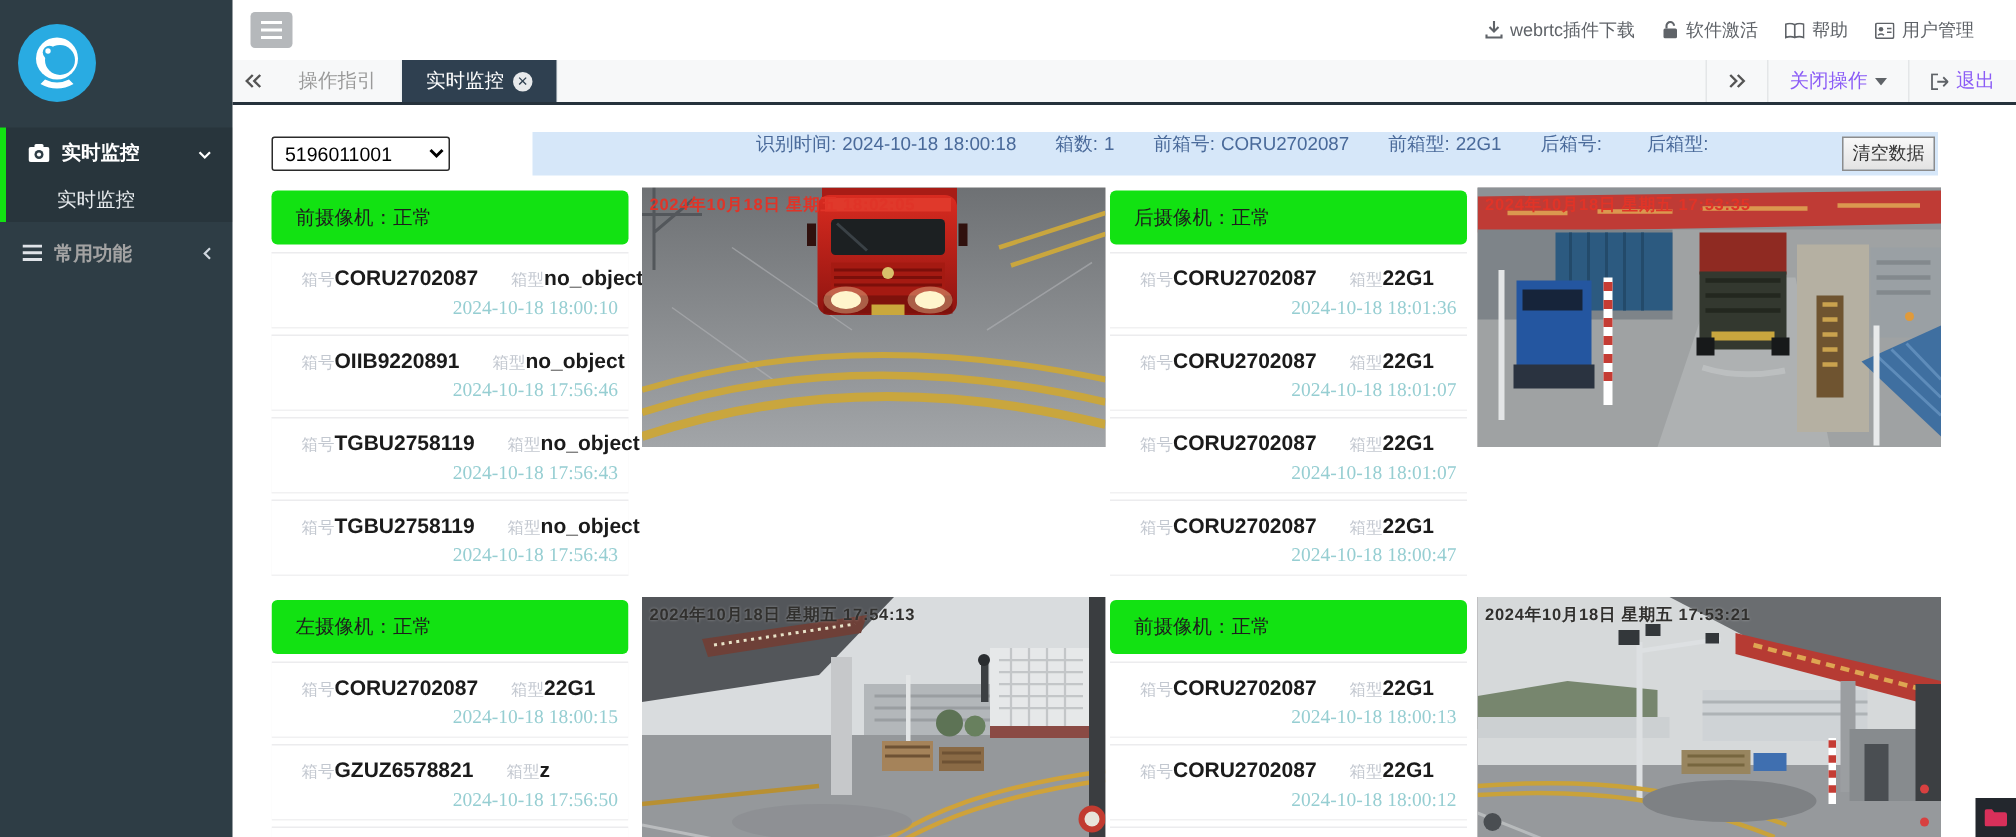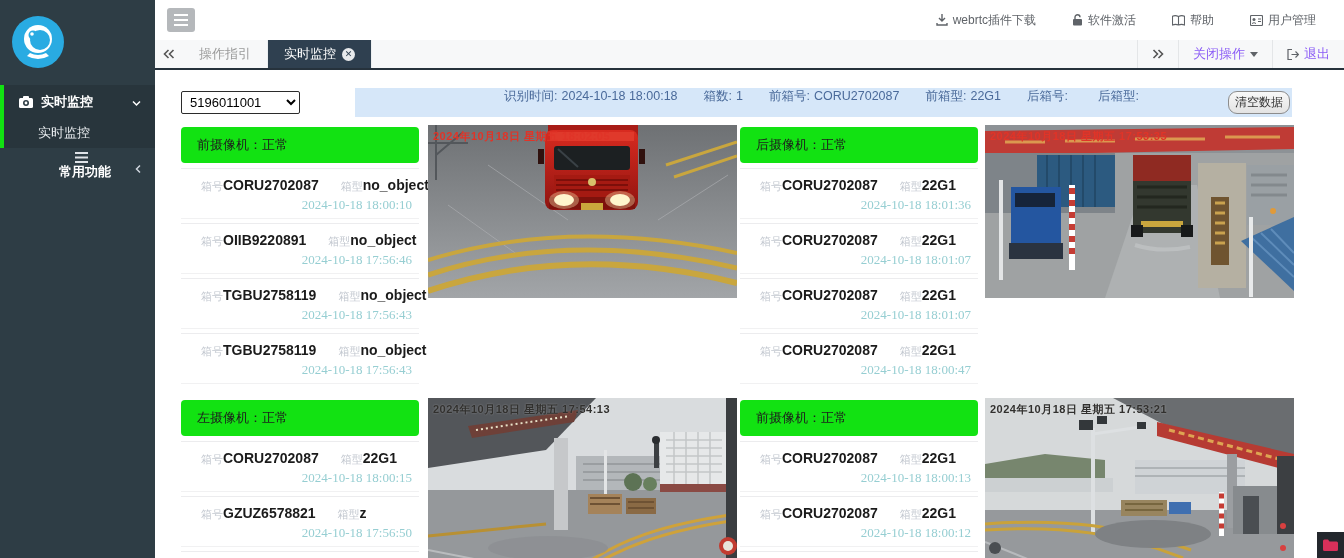--- a/index.html
+++ b/index.html
@@ -10,46 +10,46 @@
   *{margin:0;padding:0;box-sizing:border-box;font-family:"Liberation Sans","DejaVu Sans",sans-serif;}
   html,body{width:1344px;height:558px;overflow:hidden;background:#fff;position:relative;}
 
   
   .sidebar{position:absolute;left:0;top:0;width:155px;height:558px;background:var(--sidebar-bg);z-index:5;}
   .logo{position:absolute;left:12px;top:16px;width:52px;height:52px;border-radius:50%;background:var(--logo-blue);}
   .nav-group{position:absolute;left:0;top:85px;width:155px;height:63px;background:rgba(0,0,0,.12);border-left:4px solid var(--status-green);}
   .nav-row{display:flex;align-items:center;height:33px;color:#fff;font-size:13px;font-weight:bold;padding-left:15px;position:relative;cursor:pointer;}
   .nav-sub{height:30px;color:#e8ecef;font-weight:normal;padding-left:34px;font-size:13px;display:flex;align-items:center;cursor:pointer;}
   .nav-secondary{position:absolute;left:0;top:152px;width:155px;}
-  .nav-secondary .nav-row{font-weight:bold;color:#ffffff;flex-direction:column;}
+  .nav-secondary .nav-row{font-weight:bold;color:#a3a3a3;}
   .nav-caret{position:absolute;right:14px;top:50%;transform:translateY(-50%);}
   .nav-ico{margin-right:8px;display:inline-flex;}
 
   
   .topbar{position:absolute;left:155px;top:0;right:0;height:40px;background:#fff;}
   .hamb{position:absolute;left:12px;top:8px;width:28px;height:24px;background:#b5b8bb;border:none;border-radius:3px;cursor:pointer;display:flex;flex-direction:column;justify-content:center;align-items:center;gap:3px;}
   .hamb span{display:block;width:14px;height:2px;background:#fff;}
-  .toplinks{position:absolute;right:28px;top:0;height:40px;display:flex;align-items:center;gap:36px;}
+  .toplinks{position:absolute;right:28px;top:0;height:40px;display:flex;align-items:center;gap:18px;}
   .toplink{display:flex;align-items:center;gap:5px;font-size:12px;color:#5f6368;cursor:pointer;white-space:nowrap;}
 
   
   .tabbar{position:absolute;left:155px;top:40px;right:0;height:30px;background:#f7f8f9;border-bottom:2px solid #26323c;display:flex;align-items:stretch;}
   .tab-scroll-l{width:28px;display:flex;align-items:center;justify-content:center;color:#666;cursor:pointer;}
   .tab{display:flex;align-items:center;gap:6px;padding:0 16px;font-size:13px;color:#9a9a9a;cursor:pointer;border-right:1px solid #eceff1;}
   .tab.active{background:var(--tab-active);color:#fff;}
   .tab-close{width:13px;height:13px;border-radius:50%;background:#e8eaec;color:#2f4050;font-size:9px;line-height:13px;text-align:center;font-weight:bold;cursor:pointer;}
   .tabbar-right{margin-left:auto;display:flex;align-items:stretch;}
   .tr-item{display:flex;align-items:center;gap:5px;padding:0 14px;font-size:13px;color:#8b5cf6;border-left:1px solid #e4e6e8;cursor:pointer;white-space:nowrap;}
 
   
   .device-select{position:absolute;left:181px;top:91px;width:119px;height:23px;font-size:13px;border:1px solid #2b2b2b;border-radius:2px;background:#fff;padding:0 4px;}
   .infobar{position:absolute;left:355px;top:88px;width:937px;height:29px;background:var(--info-bg);display:flex;justify-content:center;gap:26px;font-size:12.5px;color:var(--info-text);}
   .info-item{white-space:nowrap;}
   .info-item b{font-weight:normal;margin-left:4px;}
-  .clear-btn{position:absolute;right:2px;top:3px;height:23px;padding:0 6px;font-size:12px;color:#333;background:linear-gradient(#f8f8f8,#e3e3e3);border:1px solid #8c8c8c;border-radius:9px;cursor:pointer;}
+  .clear-btn{position:absolute;right:2px;top:3px;height:23px;padding:0 6px;font-size:12px;color:#333;background:linear-gradient(#f8f8f8,#e3e3e3);border:1px solid #8c8c8c;border-radius:0;cursor:pointer;}
 
   
   .panel{position:absolute;width:238px;}
   .p-front,.p-rear{top:127px;height:262px;}
   .p-left,.p-right{top:400px;height:176px;overflow:hidden;}
   .p-front,.p-left{left:181px;}
   .p-rear,.p-right{left:740px;}
   .status{height:36px;background:var(--status-green);border-radius:4px;color:#1d1d1d;font-size:13px;display:flex;align-items:center;padding-left:16px;}
   .records{margin-top:5px;}
   .rec{position:relative;height:50px;background:#fff;border-top:1px solid #ececee;box-shadow:0 1px 0 #f1f1f2;margin-bottom:5px;}

